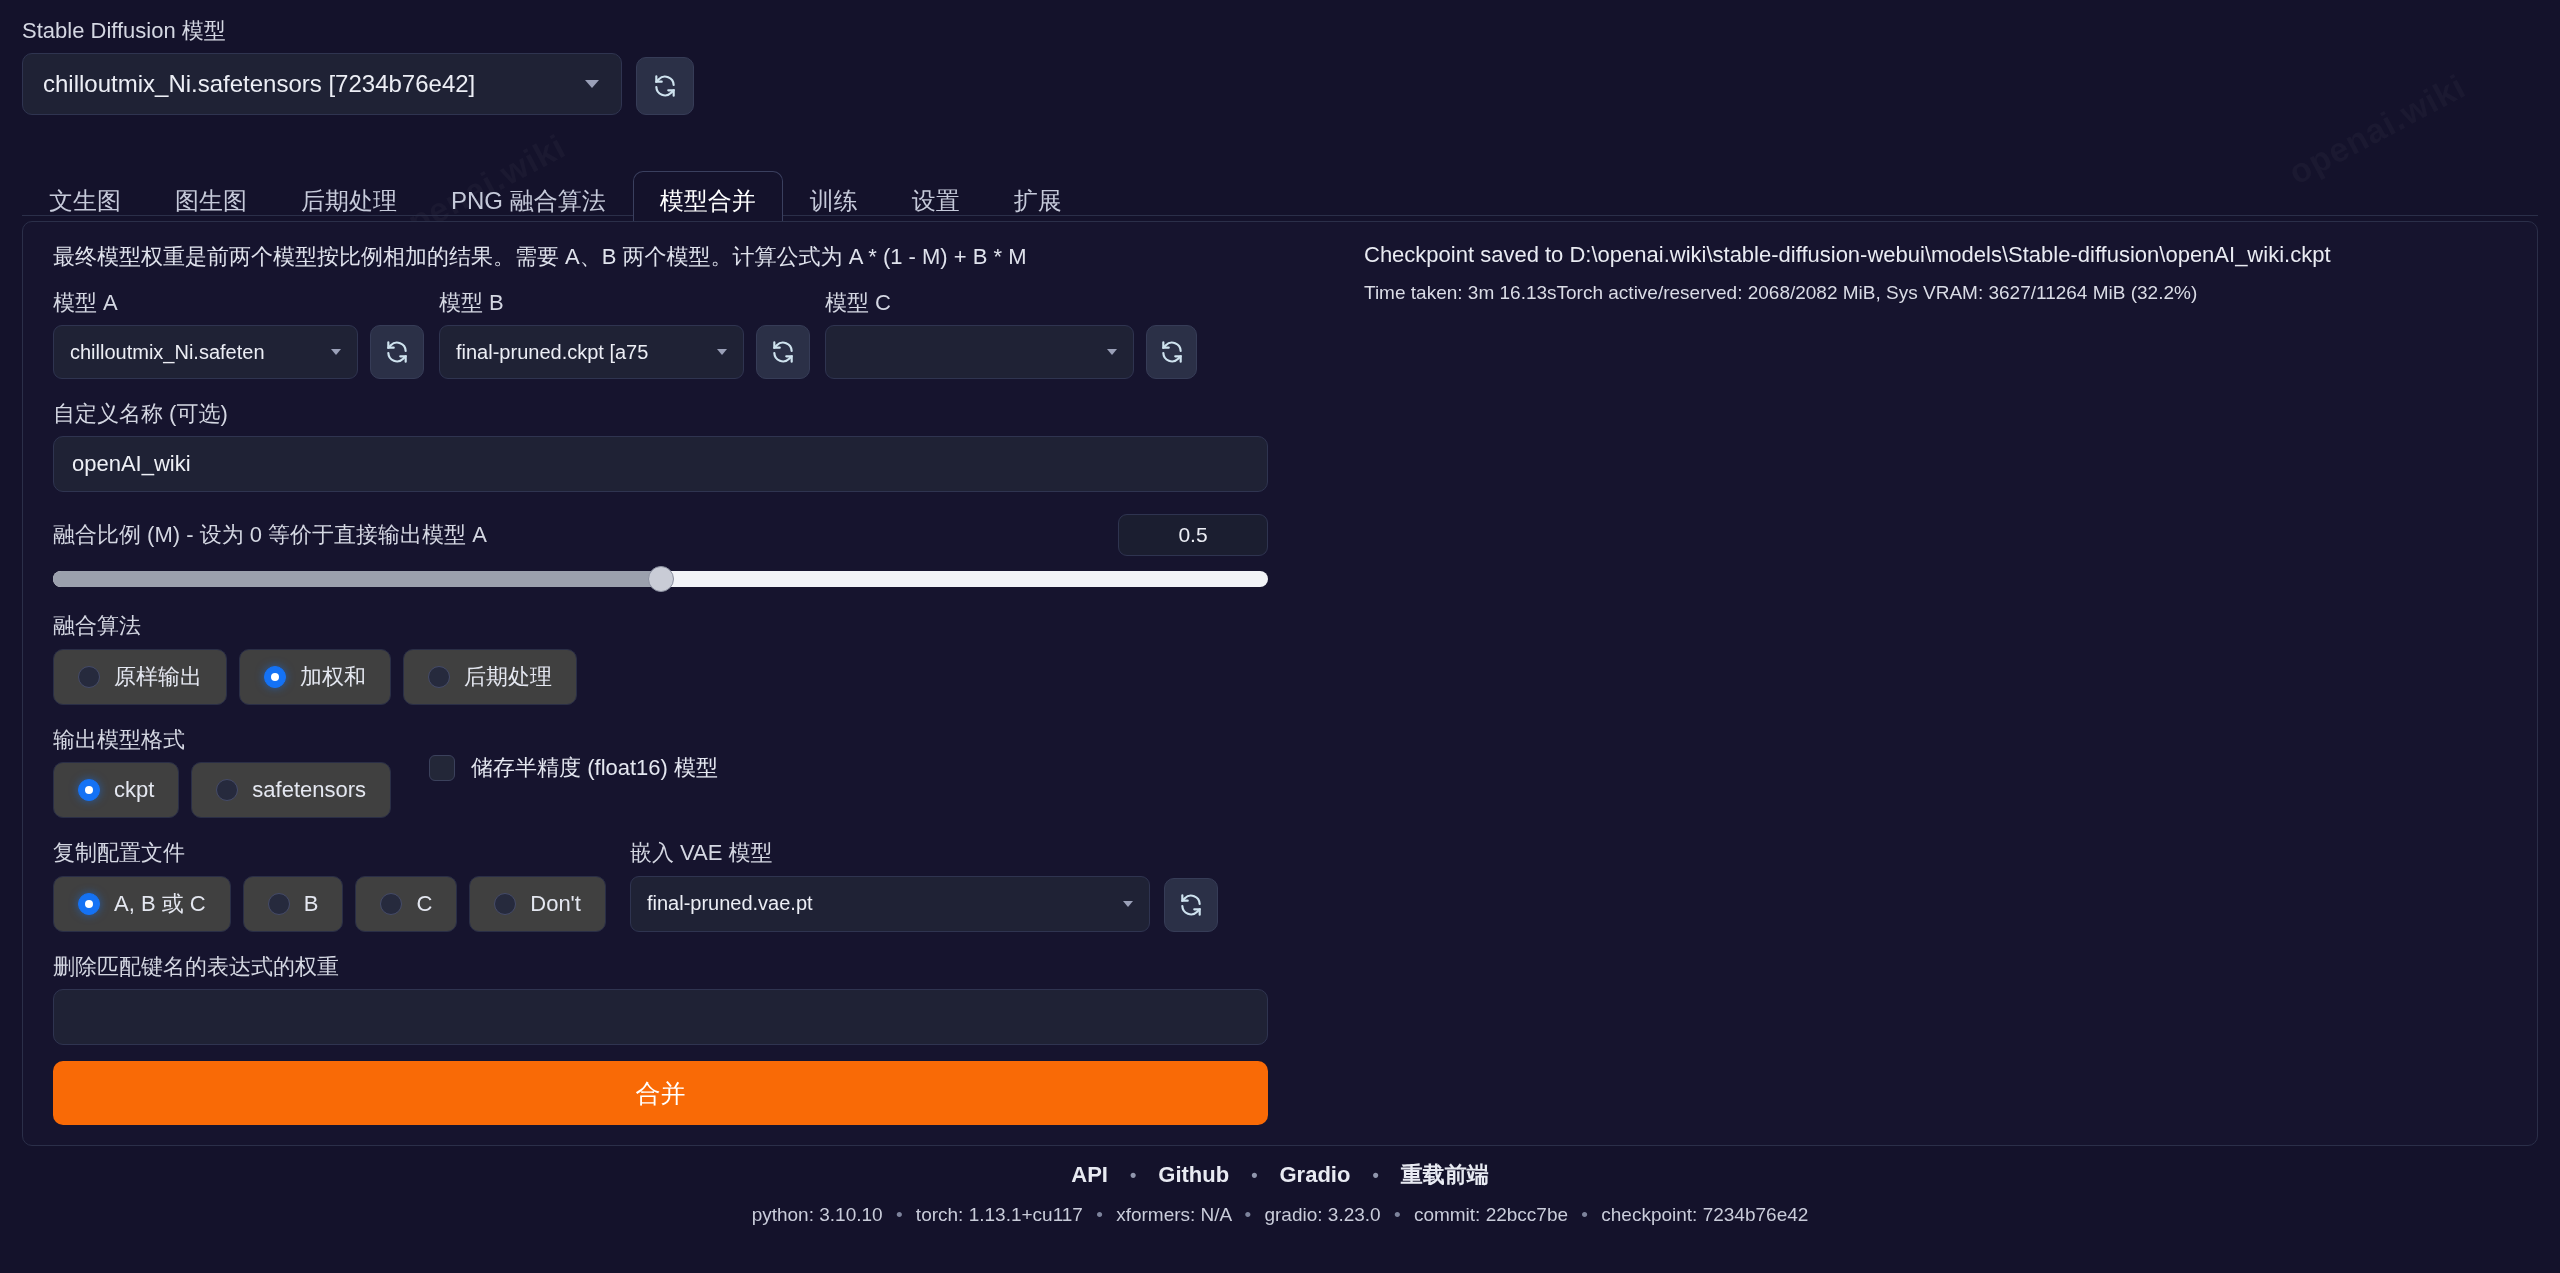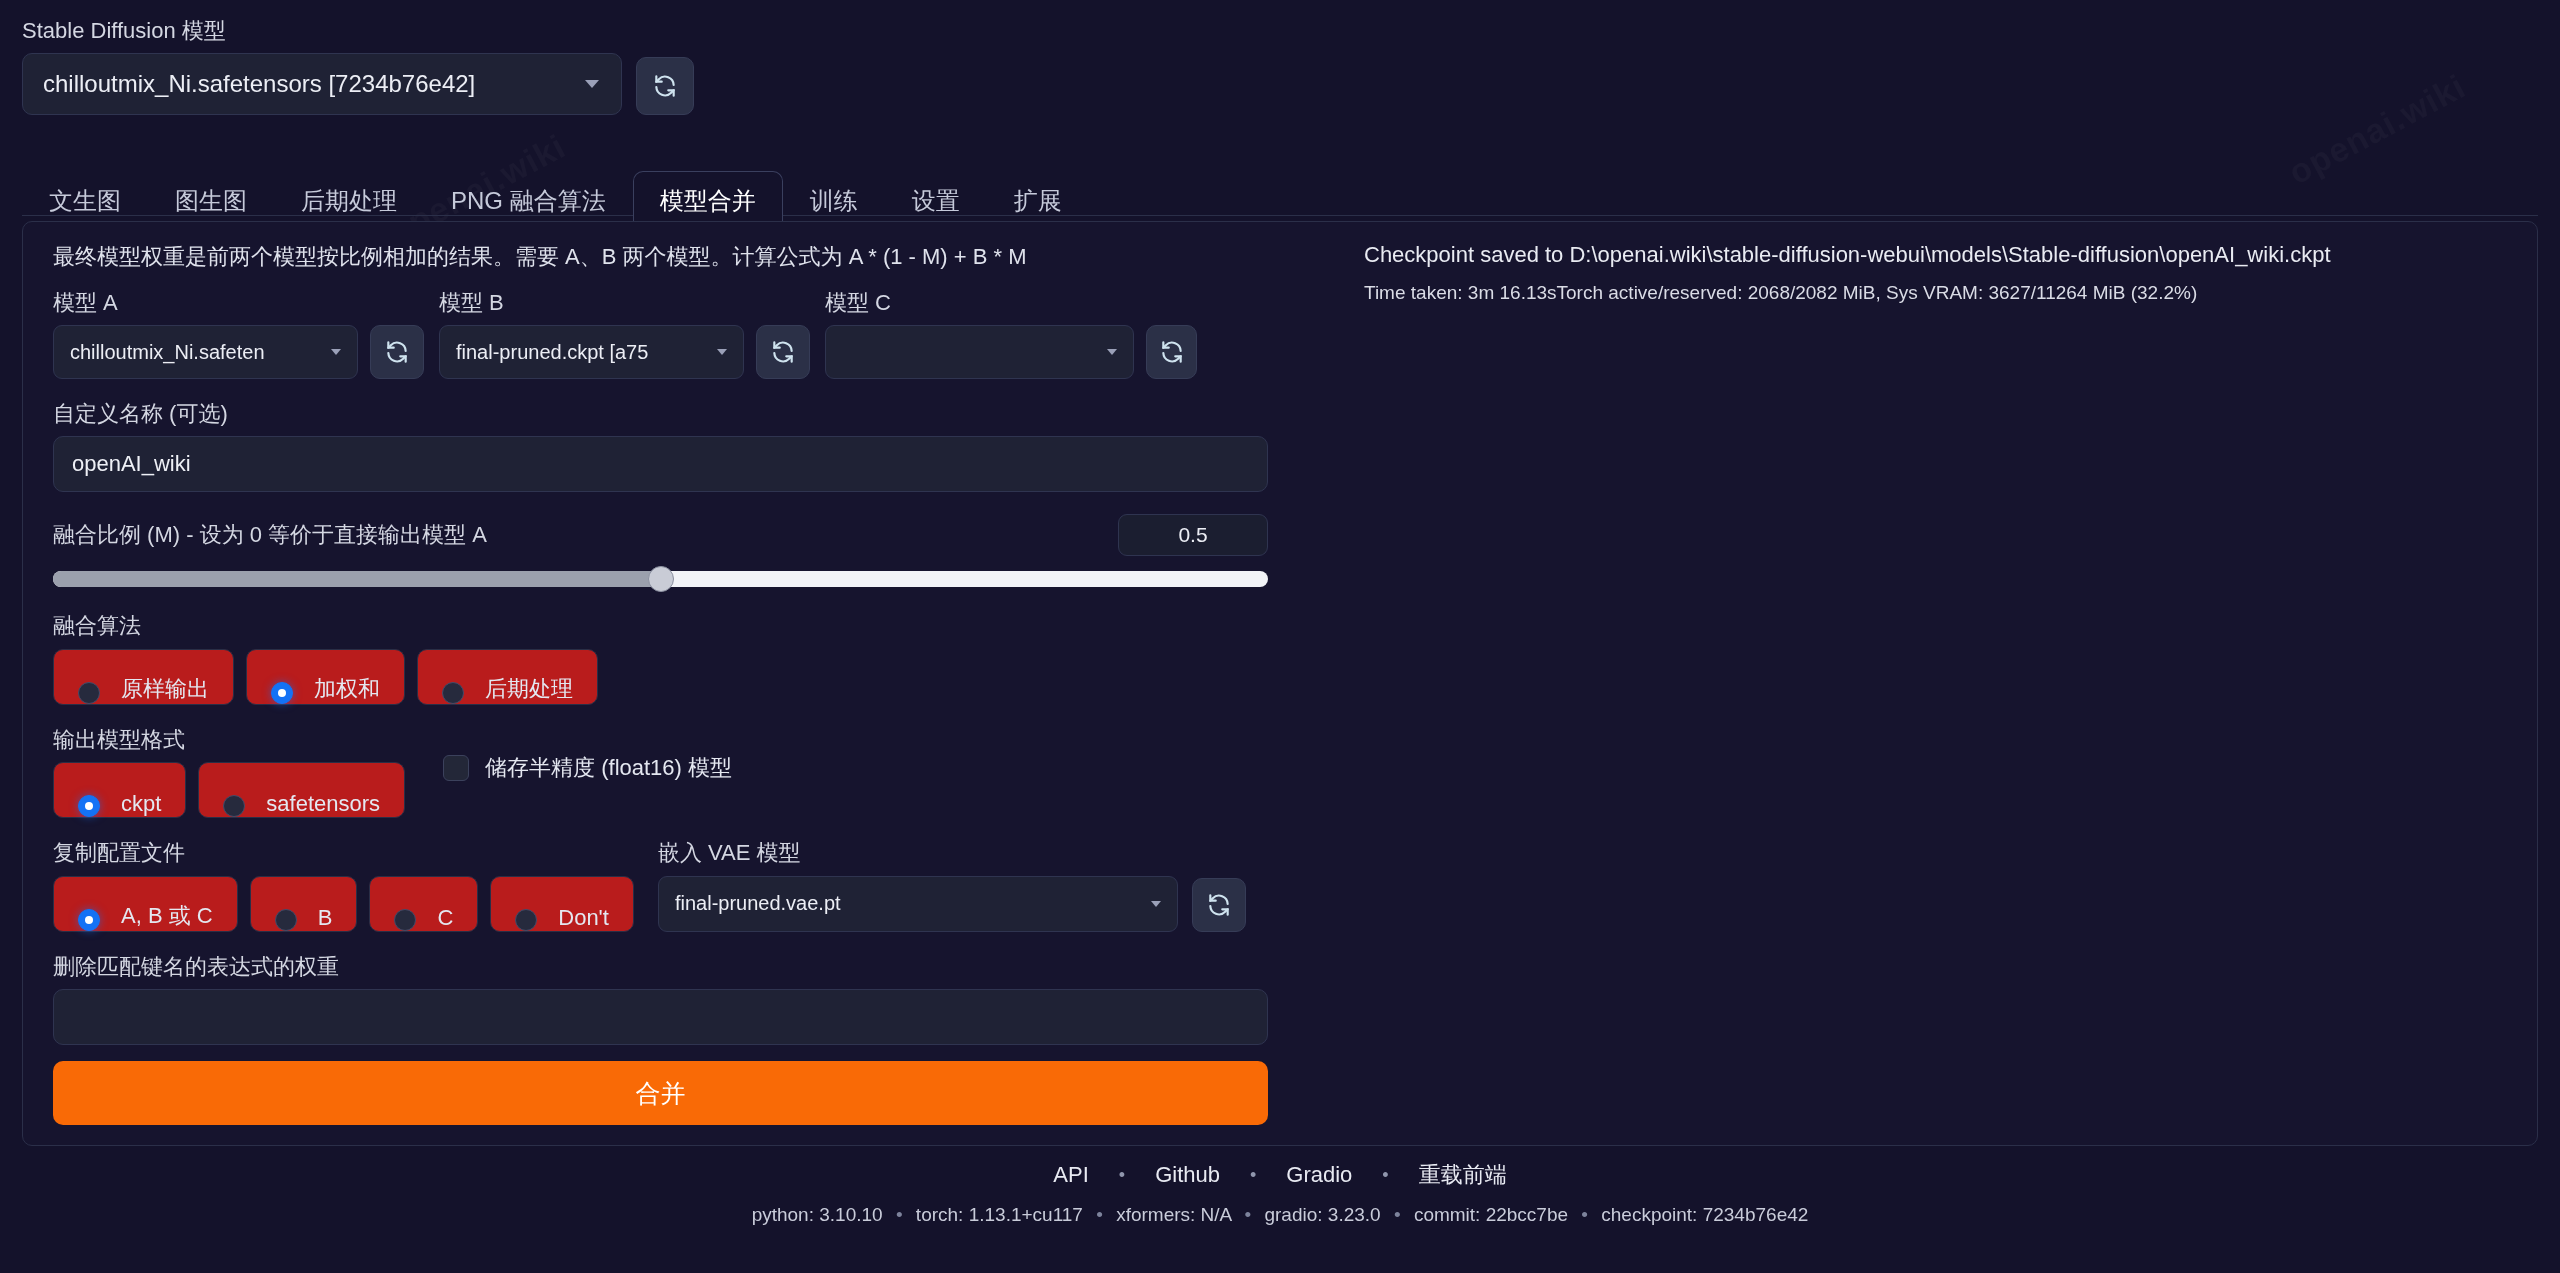--- a/index.html
+++ b/index.html
@@ -196,27 +196,27 @@
     width: 26px; height: 26px;
     border-radius: 50%;
     background: #c9ccd6;
     border: 1px solid #8b90a0;
     cursor: pointer;
   }
 
   
   .radio-group { display: flex; gap: 12px; }
   .radio-pill {
-    background: #b91c1c;
+    background: #404040;
     border: 1px solid #2a2e46;
     border-radius: 10px;
     height: 56px;
     display: flex;
-    align-items: flex-end;
-    gap: 21px;
+    align-items: center;
+    gap: 14px;
     padding: 0 24px;
     font-size: 22px;
     color: #e4e7f0;
     cursor: pointer;
     white-space: nowrap;
   }
   .radio-dot {
     width: 22px; height: 22px;
     border-radius: 50%;
     border: 1px solid #454b68;
@@ -276,21 +276,22 @@
     left: 0; top: 1160px;
     width: 2560px;
     text-align: center;
   }
   .footer-links {
     font-size: 22px;
     color: #e8eaf2;
     display: flex;
     justify-content: center;
     align-items: center;
-    gap: 8px;
+    gap: 0;
+    font-weight: bold;
   }
   .footer-links a {
     color: #e8eaf2;
     text-decoration: none;
     padding: 0 22px;
     cursor: pointer;
   }
   .footer-links .sep { color: #9096ad; font-size: 18px; }
   .footer-version {
     margin-top: 14px;

